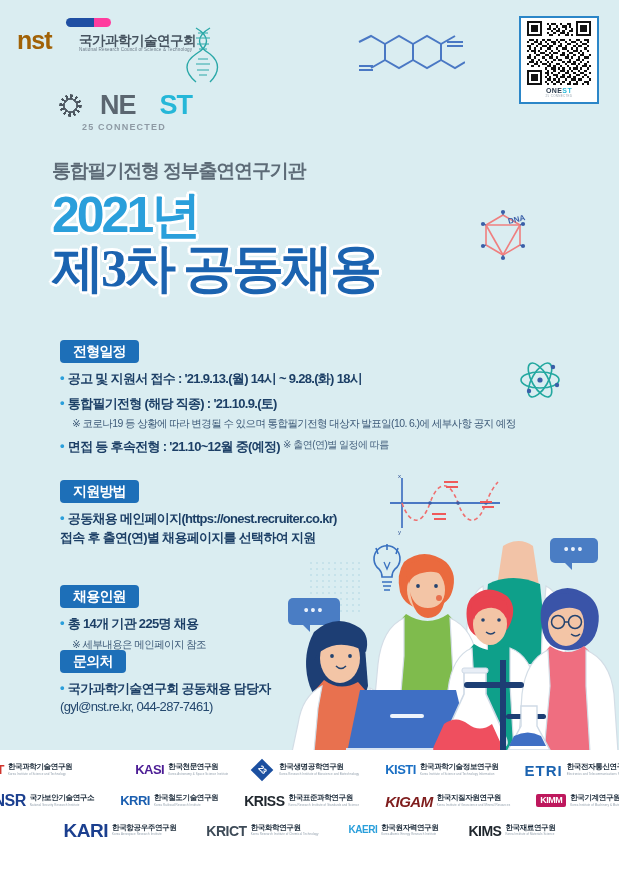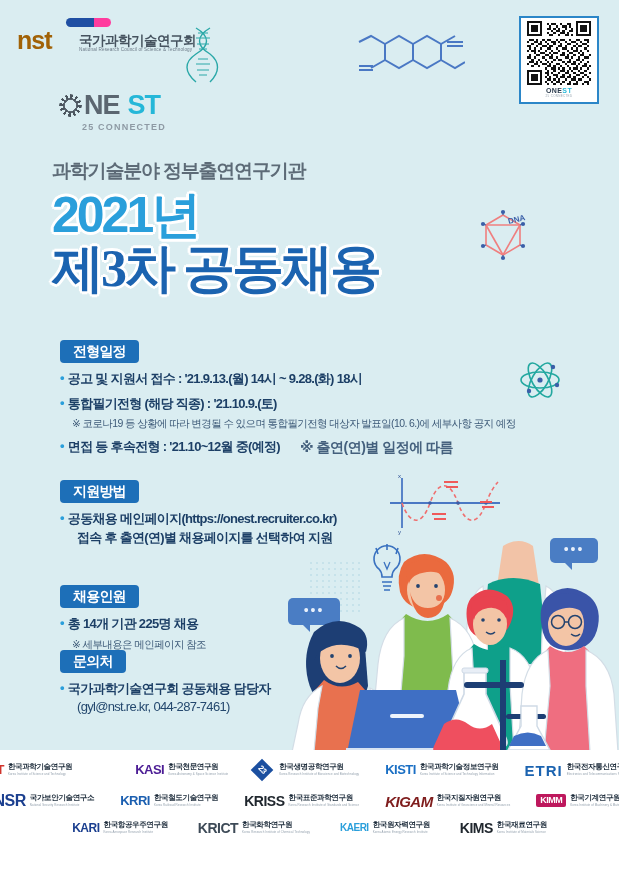--- a/index.html
+++ b/index.html
@@ -14,21 +14,21 @@
 
   
   .nst-logo{position:absolute;left:17px;top:18px;width:160px;height:40px;}
   .nst-capsule{position:absolute;left:49px;top:0px;width:45px;height:9px;border-radius:5px;
     background:linear-gradient(90deg,#1f4fa3 0 62%,#ff3c9e 62% 100%);}
   .nst-word{position:absolute;left:0px;top:10px;font-size:25px;font-weight:bold;letter-spacing:-1px;color:#a16207;line-height:1;}
   .nst-kr{position:absolute;left:62px;top:14px;font-size:13.5px;font-weight:bold;color:#46535f;letter-spacing:-0.5px;white-space:nowrap;}
   .nst-en{position:absolute;left:62px;top:29px;font-size:4.6px;color:#6c7a88;letter-spacing:0.15px;white-space:nowrap;}
 
   .onest{position:absolute;left:58px;top:92px;width:130px;height:46px;}
-  .onest-row{position:absolute;left:0;top:0;display:flex;align-items:center;}
+  .onest-row{position:absolute;left:0;top:0;display:flex;align-items:center;gap:16px;}
   .onest-o{width:25px;height:25px;border-radius:50%;
     background:
       radial-gradient(circle at 50% 50%, transparent 0 5.5px, #5b6670 5.6px 7.4px, transparent 7.5px);
     position:relative;}
   .onest-o::after{content:"";position:absolute;inset:1px;border-radius:50%;
     background:
       repeating-conic-gradient(from 0deg,#4b555e 0deg 13deg,transparent 13deg 30deg);
     -webkit-mask:radial-gradient(circle,transparent 0 6px,#000 6.5px 11px,transparent 11.5px);
             mask:radial-gradient(circle,transparent 0 6px,#000 6.5px 11px,transparent 11.5px);}
   .onest-ne{font-size:27px;font-weight:bold;color:#5b6670;letter-spacing:-1px;line-height:1;margin-left:1px;}
@@ -63,24 +63,24 @@
     letter-spacing:-3px;line-height:1;white-space:nowrap;
     text-shadow:-2px -2px 0 #fff,2px -2px 0 #fff,-2px 2px 0 #fff,2px 2px 0 #fff,0 3px 0 #fff,3px 0 0 #fff,-3px 0 0 #fff,0 -3px 0 #fff;font-family:Liberation Serif, serif;}
 
   
   .sec{position:absolute;left:60px;}
   .badge{display:inline-block;background:#1d6fb8;color:#fff;font-size:14px;font-weight:bold;
     padding:4px 13px 5px;border-radius:4px;letter-spacing:-0.8px;line-height:1;}
   .line{display:flex;align-items:flex-start;margin-top:7px;font-size:13px;font-weight:bold;
     color:#1c3f66;letter-spacing:-0.7px;line-height:1.35;white-space:nowrap;}
   .dot{color:#2a9fdb;margin-right:4px;font-size:13px;line-height:1.2;}
-  .line .inline-note{font-weight:bold;font-size:14px;color:#44607d;margin-left:20px;letter-spacing:-0.5px;}
+  .line .inline-note{font-weight:normal;font-size:10px;color:#44607d;margin-left:3px;letter-spacing:-0.5px;}
   .note{margin-top:5px;margin-left:12px;font-size:10.5px;color:#3d5a78;
     font-weight:normal;letter-spacing:-0.6px;white-space:nowrap;}
-  .cont{margin-left:17px;margin-top:1px;font-size:13px;font-weight:bold;color:#1c3f66;letter-spacing:-0.7px;white-space:nowrap;}
+  .cont{margin-left:0;margin-top:1px;font-size:13px;font-weight:bold;color:#1c3f66;letter-spacing:-0.7px;white-space:nowrap;}
   .cont.thin{font-weight:normal;color:#24486e;}
 
   #sec-schedule{top:340px;}
   #sec-apply{top:480px;}
   #sec-count{top:585px;}
   #sec-contact{top:650px;}
 
   
   .illus{position:absolute;left:278px;top:540px;width:341px;height:212px;}
   .bubble{position:absolute;background:#4a7dc4;border-radius:5px;display:flex;align-items:center;
@@ -422,21 +422,21 @@
           <circle cx="98" cy="29" r="1.8"></circle>
         </g>
       <g stroke="#ef5a5a" stroke-width="2.1">
         <path d="M56 8h14M58 13h12"></path>
           <path d="M44 40h14M46 45h12"></path>
           <path d="M92 28h12M94 33h12"></path>
       </g>
     </svg>
   </div>
 
-  <div class="sub-head">과학기술분야 정부출연연구기관</div>
+  <div class="sub-head">통합필기전형 정부출연연구기관</div>
   <div class="t1">2021년</div>
   <div class="t2">제3차 공동채용</div>
 
   <div class="sec" id="sec-schedule">
     <div class="badge">전형일정</div>
     <div class="line">
       <span class="dot">•</span>
       <span>공고 및 지원서 접수 : '21.9.13.(월) 14시 ~ 9.28.(화) 18시</span>
     </div>
     <div class="line">
@@ -660,21 +660,21 @@
         <span class="mark" style="color:#fff;background:#be185d;font-size:9px;padding:2px 4px;border-radius:2px;">KIMM</span>
         <span class="txt">
             <span class="kr">한국기계연구원</span>
             <span class="en">Korea Institute of Machinery &amp; Materials</span>
           </span>
       </div>
     </div>
 
     <div class="logo-row r3">
       <div class="lg">
-        <span class="mark" style="color:#1b3f8f;font-size:12px;">KARI</span>
+        <span class="mark" style="color:#1b3f8f;font-size:19px;">KARI</span>
         <span class="txt">
             <span class="kr">한국항공우주연구원</span>
             <span class="en">Korea Aerospace Research Institute</span>
           </span>
       </div>
       <div class="lg">
         <span class="mark" style="color:#3d4a57;font-size:14px;">KRICT</span>
         <span class="txt">
             <span class="kr">한국화학연구원</span>
             <span class="en">Korea Research Institute of Chemical Technology</span>

